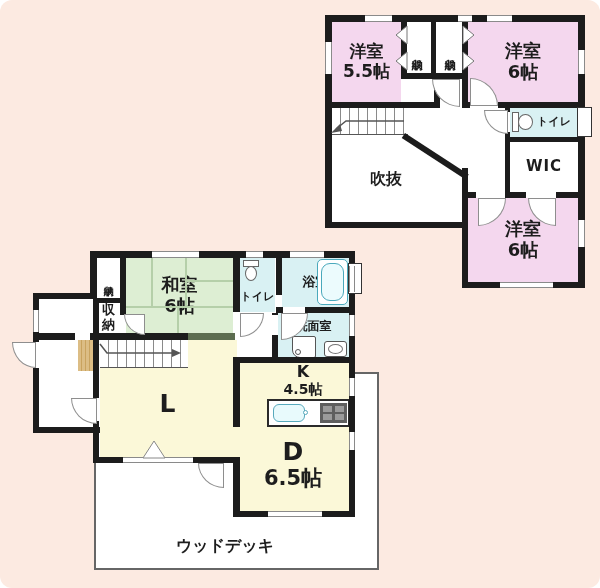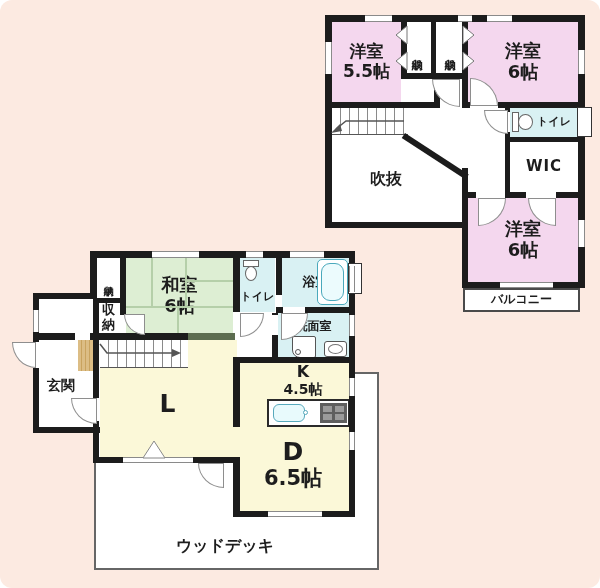--- a/index.html
+++ b/index.html
@@ -61,23 +61,20 @@
   </div>
   <div class="room" style="left:510px;top:142px;width:68px;height:50px;font-size:15px;letter-spacing:1px">
     <span>WIC</span>
   </div>
   <div class="room" style="left:332px;top:137px;width:130px;height:85px;font-size:16px;padding-right:22px">
     <span>吹抜</span>
   </div>
   <div class="room" style="left:468px;top:198px;width:110px;height:84px;background:var(--western_room);font-size:18px">
     <span>洋室</span>
     <span>6帖</span>
-  </div>
-  <div class="room" style="left:463px;top:288px;width:117px;height:24px;background:#fff;border:2px solid #4a4a4a;font-size:12px">
-    <span>バルコニー</span>
   </div>
   <div class="stairs" style="left:332px;top:108px;width:76px;height:27px"></div>
 
   <div class="wall" style="left:325px;top:15px;width:260px;height:7px"></div>
   <div class="wall" style="left:325px;top:15px;width:7px;height:213px"></div>
   <div class="wall" style="left:578px;top:15px;width:7px;height:273px"></div>
   <div class="wall" style="left:325px;top:222px;width:143px;height:6px"></div>
   <div class="wall" style="left:405px;top:133px;width:76px;height:6px;transform:rotate(33deg);transform-origin:0 0"></div>
   <div class="wall" style="left:462px;top:168px;width:6px;height:60px"></div>
   <div class="wall" style="left:325px;top:102px;width:115px;height:6px"></div>
@@ -137,23 +134,20 @@
   <div class="room" style="left:240px;top:258px;width:35px;height:54px;background:var(--wet_area);font-size:11px;justify-content:flex-end;padding-bottom:8px">
     <span>トイレ</span>
   </div>
   <div class="room" style="left:282px;top:258px;width:67px;height:49px;background:var(--wet_area);font-size:13px;">
     <span>浴室</span>
   </div>
   <div class="room" style="left:278px;top:313px;width:71px;height:44px;background:var(--wet_area);font-size:12px;justify-content:flex-start;padding-top:7px">
     <span>洗面室</span>
   </div>
   <div class="floor" style="left:240px;top:312px;width:32px;height:45px"></div>
-  <div class="room" style="left:39px;top:343px;width:54px;height:84px;font-size:14px;padding-right:10px">
-    <span>玄関</span>
-  </div>
   <div class="abs" style="left:78px;top:340px;width:15px;height:31px;background:repeating-linear-gradient(90deg,var(--step_stripe_light) 0 3px,var(--step_stripe_dark) 3px 4px)"></div>
   <div class="stairs" style="left:100px;top:338px;width:88px;height:30px"></div>
 
   <div class="abs" style="left:100px;top:368px;width:137px;height:89px;background:var(--ldk)"></div>
   <div class="abs" style="left:188px;top:340px;width:49px;height:117px;background:var(--ldk)"></div>
   <div class="abs" style="left:237px;top:363px;width:112px;height:64px;background:var(--ldk)"></div>
   <div class="abs" style="left:233px;top:427px;width:116px;height:84px;background:var(--ldk)"></div>
 
   <div class="room" style="left:120px;top:378px;width:95px;height:52px;font-size:21px">
     <span style="font-size:25px">L</span>

